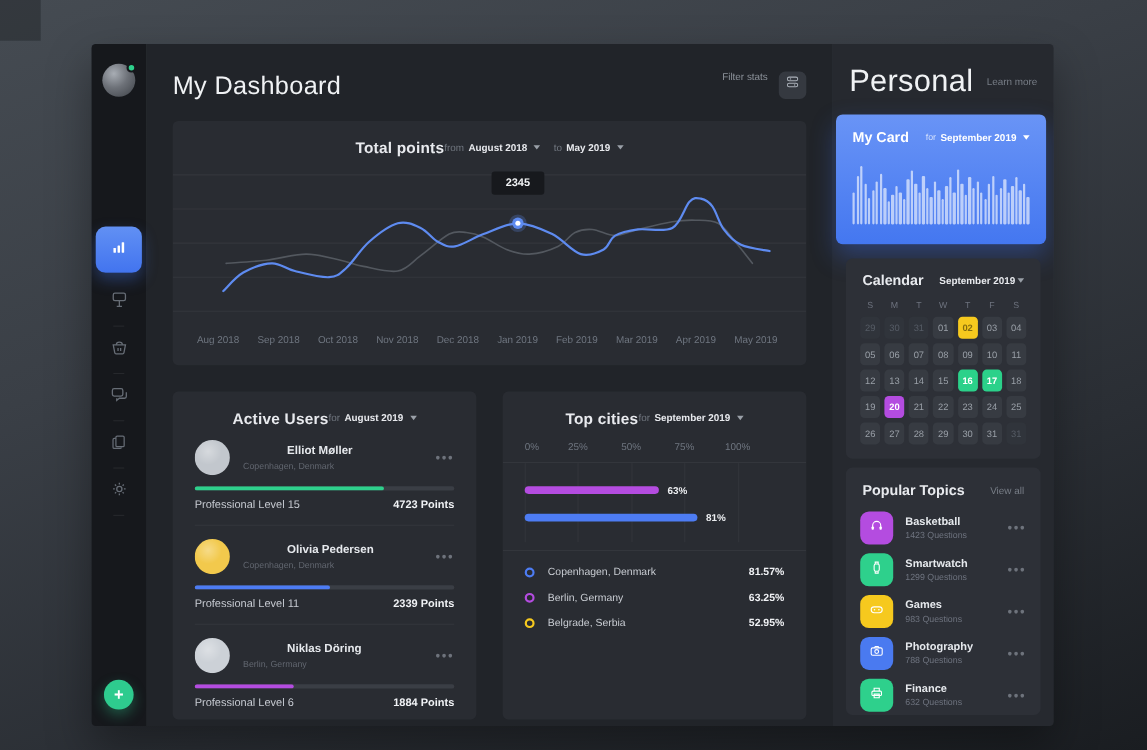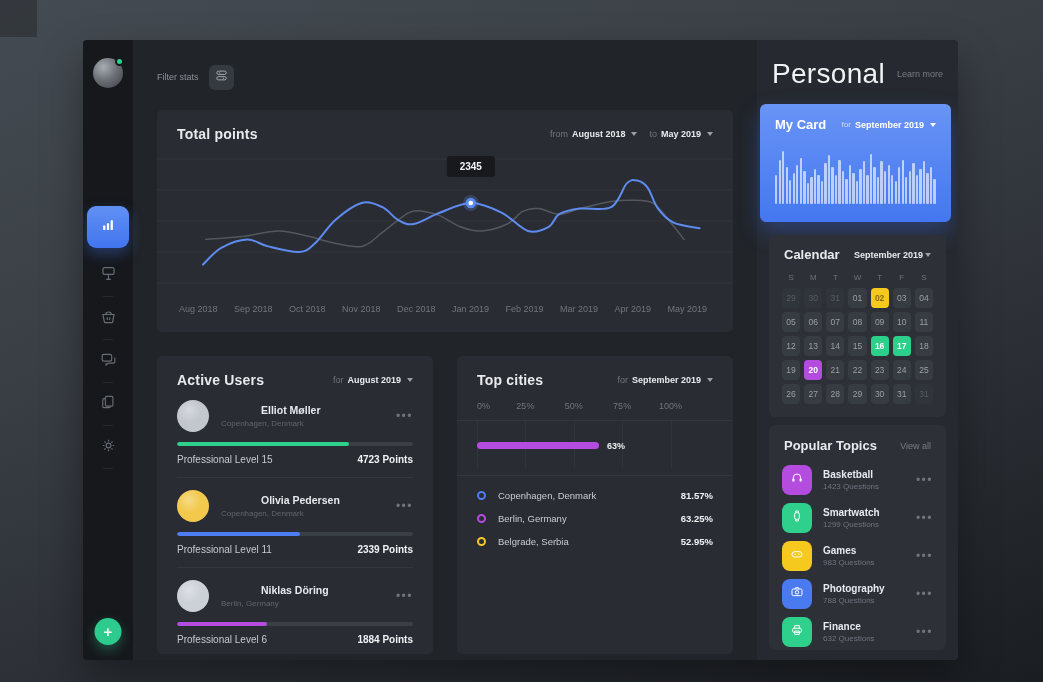--- a/index.html
+++ b/index.html
@@ -26,26 +26,26 @@
                      background:linear-gradient(180deg,#6190f4,#4274ef); box-shadow:0 6px 14px rgba(70,120,240,.35); }
   .nav-sep { width:10px; height:1px; background:rgba(255,255,255,.07); margin:4px 0; }
   .fab { position:absolute; bottom:15px; left:50%; transform:translateX(-50%); width:27px; height:27px;
          border-radius:50%; background:#2ecb8e; display:flex; align-items:center; justify-content:center;
          color:#fff; font-size:15px; font-weight:700; cursor:pointer; box-shadow:0 5px 12px rgba(46,203,142,.35); }
 
   
   .main { width:624px; flex:0 0 624px; background:#212429; padding:18px 24px 0; }
   .main-header { display:flex; align-items:center; justify-content:space-between; height:38px; margin-bottom:14px; }
   .page-title { font-size:23px; font-weight:400; color:#f0f2f4; letter-spacing:.3px; }
-  .filter-wrap { display:flex; align-items:center; gap:10px; }
+  .filter-wrap { display:flex; gap:10px; }
   .filter-label { font-size:9px; color:#8b9199; cursor:pointer; }
   .icon-btn { width:25px; height:25px; border-radius:6px; background:#353940; display:flex; align-items:center; justify-content:center; cursor:pointer; }
 
   .panel { background:#292c32; border-radius:5px; }
-  .panel-header { display:flex; align-items:center; justify-content:space-between; }
+  .panel-header { display:flex; align-items:center; justify-content:center; }
   .panel-title { font-size:14px; font-weight:700; color:#e8eaee; letter-spacing:.2px; }
   .period { display:flex; align-items:center; gap:4px; font-size:9px; cursor:pointer; }
   .period .lbl { color:#70767f; }
   .period .val { color:#e8eaee; font-weight:700; }
   .caret { width:0; height:0; border-left:3px solid transparent; border-right:3px solid transparent;
            border-top:4px solid #9aa0a8; display:inline-block; margin-left:2px; }
 
   
   .tp-panel { padding:16px 20px 12px; }
   .tp-chart { position:relative; margin:12px -20px 0; height:140px; }
@@ -201,20 +201,21 @@
       </div>
       <div class="nav-sep"></div>
     </div>
     <div class="fab">
       <span>+</span>
     </div>
   </div>
 
   <div class="main">
     <div class="main-header">
+      <div class="page-title">My Dashboard</div>
       <div class="filter-wrap">
         <span class="filter-label">Filter stats</span>
         <span class="icon-btn">
           <span>
             <svg viewBox="0 0 24 24" width="15" height="15" fill="none" stroke="#aab0b8" stroke-width="1.5">
                 <rect x="4.5" y="5" width="15" height="5.2" rx="2.6"></rect>
                 <rect x="4.5" y="13.8" width="15" height="5.2" rx="2.6"></rect>
                 <circle cx="9" cy="7.6" r="1" fill="#aab0b8" stroke="none"></circle>
                 <circle cx="15" cy="16.4" r="1" fill="#aab0b8" stroke="none"></circle>
               </svg>
@@ -362,20 +363,26 @@
               <div class="vgrid" style="left:50%"></div>
               <div class="vgrid" style="left:75%"></div>
               <div class="vgrid" style="left:100%"></div>
             </div>
           <div id="tc-bars">
               <div class="tc-bar-row">
                 <div class="tc-bar-area">
                   <div class="tc-bar" style="width:63%;background:#b44ce0"></div>
                 </div>
                 <span class="tc-bar-label" style="margin-left: 0px; position: absolute; left: calc(51.66% + 8px);">63%</span>
+              </div>
+              <div class="tc-bar-row">
+                <div class="tc-bar-area">
+                  <div class="tc-bar" style="width:81%;background:#4d7cf3"></div>
+                </div>
+                <span class="tc-bar-label" style="margin-left: 0px; position: absolute; left: calc(66.42% + 8px);">81%</span>
               </div>
             </div>
         </div>
         <div class="tc-fulldiv"></div>
         <div class="tc-legend" id="tc-legend">
             <div class="lg-row">
               <span class="ring" style="border-color:#4d7cf3"></span>
               <span class="lg-city">Copenhagen, Denmark</span>
               <span class="lg-val">81.57%</span>
             </div>

